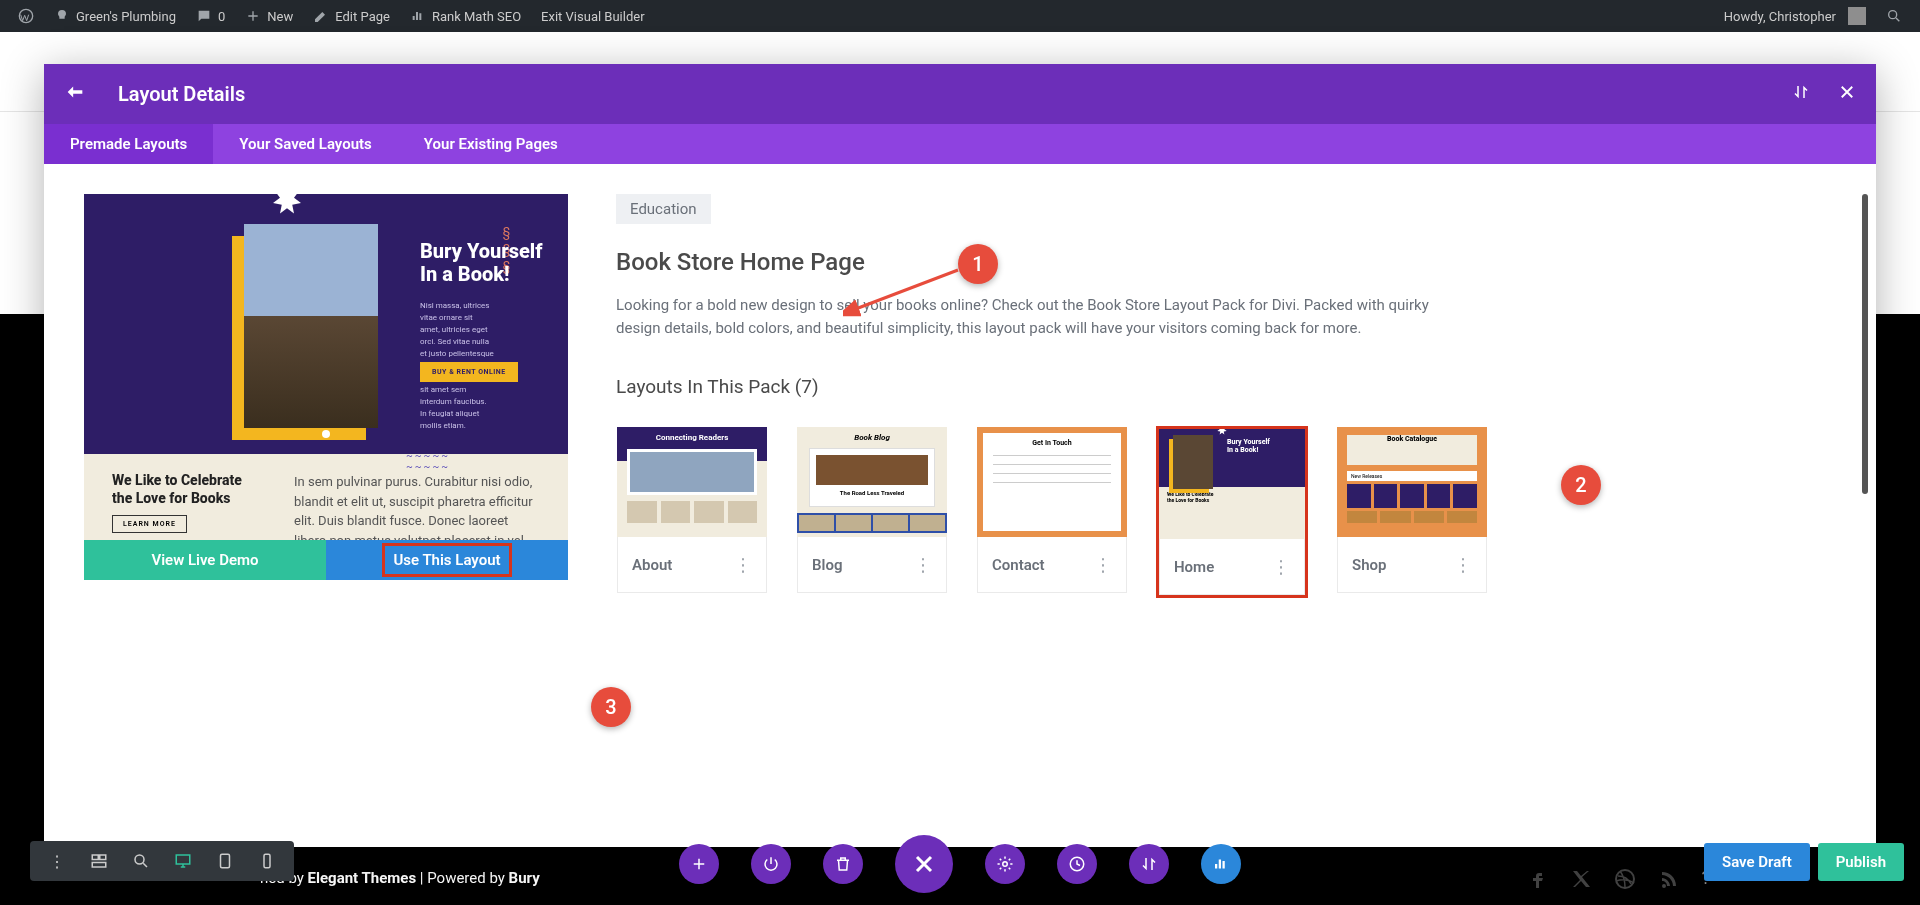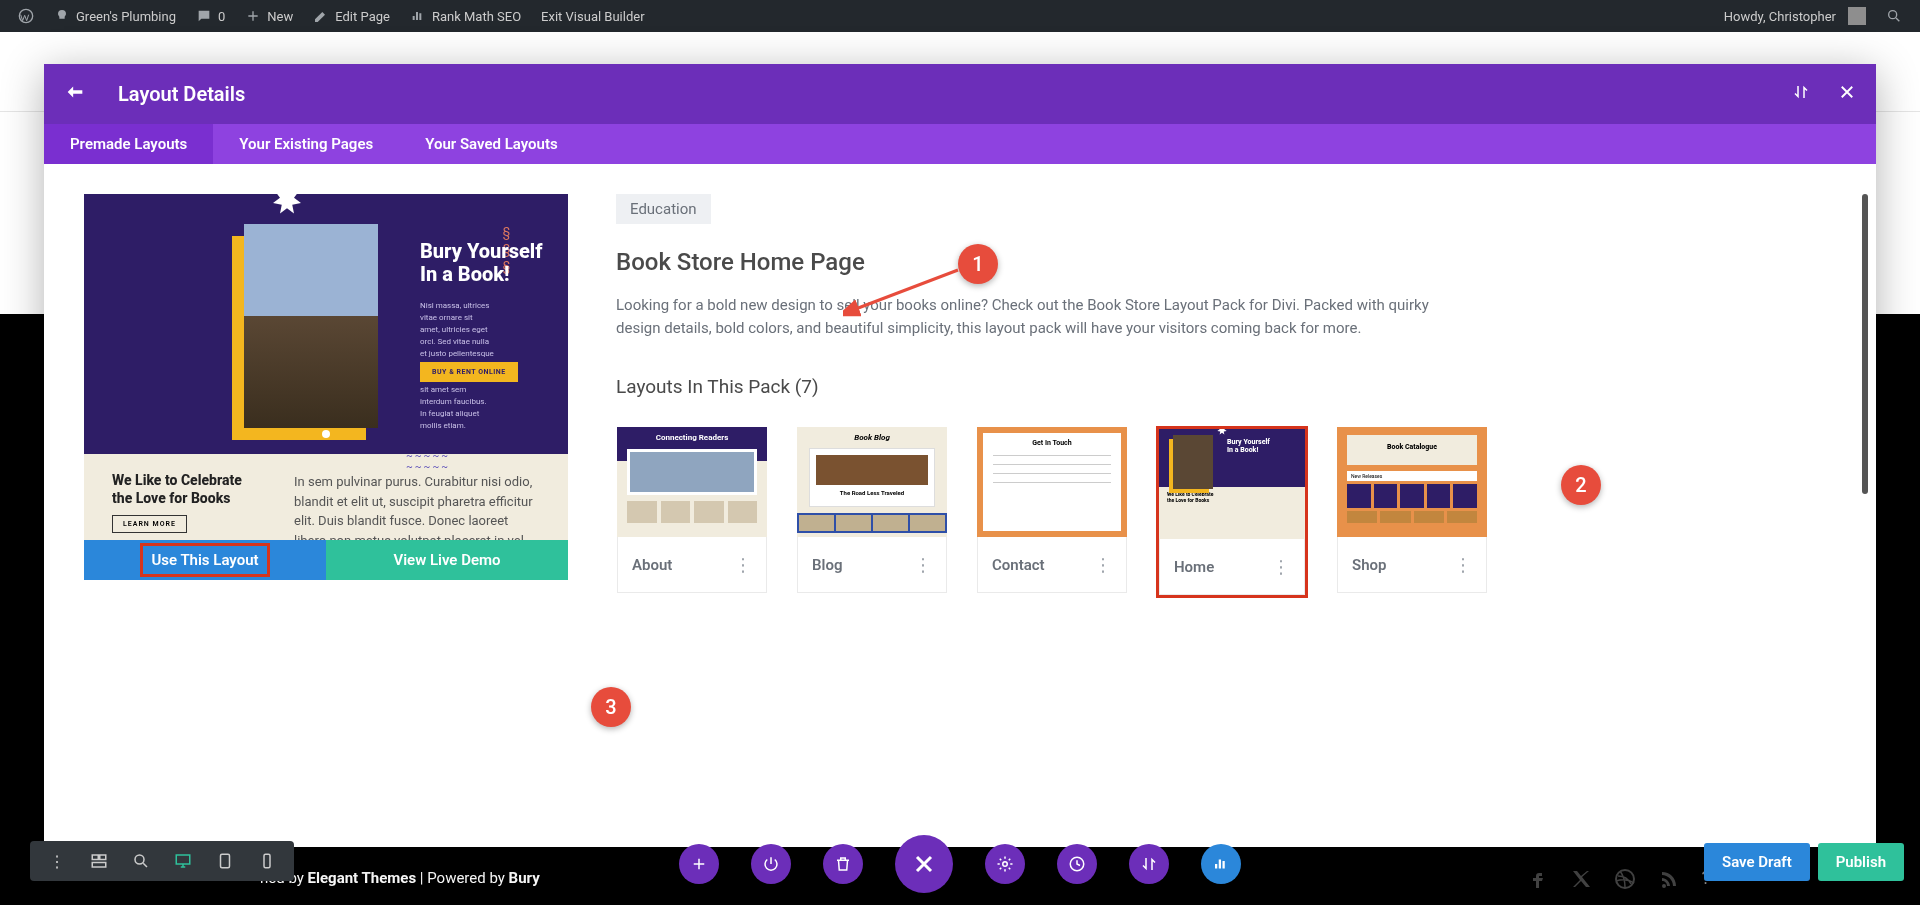--- a/index.html
+++ b/index.html
@@ -100,21 +100,21 @@
 .th-home { background: #f1ecde; }
 .th-home .top { background: #2e1d66; height: 58px; position: relative; }
 .th-home .top .ph-b { position: absolute; left: 10px; top: 10px; width: 40px; height: 54px; background: #f3b61f; }
 .th-home .top .ph { position: absolute; left: 14px; top: 6px; width: 40px; height: 54px; background: #5a4734; }
 .th-home .top .h { position: absolute; left: 68px; top: 10px; color: #fff; font-size: 7px; font-weight: 800; line-height: 1.1; }
 .th-home .bot { padding: 4px 8px; font-size: 5px; font-weight: 800; }
 .th-home .star { position: absolute; left: 56px; top: -6px; }
 .th-home .star svg { width: 14px; height: 14px; fill: #fff; }
 
 .th-shop { background: #e8914a; }
-.th-shop .panel { background: #f1ecde; margin: 8px 10px 0; height: 30px; text-align: center; font-size: 7px; font-weight: 800; padding-top: 8px; }
+.th-shop .panel { background: #f1ecde; margin: 8px 10px 0; height: 30px; text-align: center; font-size: 7px; font-weight: 800; padding-top: 0; }
 .th-shop .nr { background: #fff; margin: 6px 10px 0; font-size: 5px; padding: 2px 4px; }
 .th-shop .row { display: flex; gap: 3px; padding: 3px 10px; }
 .th-shop .row div { flex: 1; height: 24px; background: #2e1d66; }
 .th-shop .row2 { display: flex; gap: 3px; padding: 0 10px; }
 .th-shop .row2 div { flex: 1; height: 12px; background: #c2863e; }
 
 
 .callout { position: absolute; z-index: 50; }
 .circle { width: 40px; height: 40px; border-radius: 50%; background: #e74c3c; color: #fff; display: flex; align-items: center; justify-content: center; font-size: 20px; font-weight: 500; box-shadow: 0 2px 6px rgba(0,0,0,0.3); }
 .arrow-svg { position: absolute; }
@@ -230,22 +230,22 @@
       <span><svg viewBox="0 0 24 24">
             <path d="M8 4v14l-4-4m12 6V6l4 4" stroke="#fff" stroke-width="2" fill="none"></path>
           </svg></span>
       <span><svg viewBox="0 0 24 24">
             <path d="M5 5l14 14M19 5L5 19" stroke="#fff" stroke-width="2.5"></path>
           </svg></span>
     </div>
   </div>
   <div class="modal-tabs">
     <div class="modal-tab active">Premade Layouts</div>
+    <div class="modal-tab">Your Saved Layouts</div>
     <div class="modal-tab">Your Existing Pages</div>
-    <div class="modal-tab">Your Saved Layouts</div>
   </div>
   <div class="modal-body">
     <div class="scrollbar-stub"></div>
     <div class="preview-col">
       <div class="preview-img">
         <div class="preview-top">
           <span class="preview-star"><svg viewBox="0 0 24 24">
                 <path d="M12 1l2 5 5-1-3 4 4 3-5 1 1 5-4-3-4 3 1-5-5-1 4-3-3-4 5 1z"></path>
               </svg></span>
           <div class="preview-photo-border"></div>
@@ -259,25 +259,25 @@
         <div class="wave">~~~~~<br>~~~~~</div>
         <div class="preview-bottom">
           <div>
             <div class="celebrate"><span>We Like to Celebrate</span><br><span>the Love for Books</span></div>
             <span class="learn-more">LEARN MORE</span>
           </div>
           <div class="celebrate-p">In sem pulvinar purus. Curabitur nisi odio, blandit et elit ut, suscipit pharetra efficitur elit. Duis blandit fusce. Donec laoreet libero non metus volutpat placerat in vel metus. Sed non posuere sem nibh pellentesque.</div>
         </div>
       </div>
       <div class="preview-actions">
+        <div class="preview-action demo">View Live Demo</div>
         <div class="preview-action use">
             <span>Use This Layout</span>
             <span class="use-highlight"></span>
           </div>
-        <div class="preview-action demo">View Live Demo</div>
       </div>
     </div>
 
     <div class="detail-col">
       <span class="tag">Education</span>
       <div class="layout-title">Book Store Home Page</div>
       <div class="layout-desc">Looking for a bold new design to sell your books online? Check out the Book Store Layout Pack for Divi. Packed with quirky design details, bold colors, and beautiful simplicity, this layout pack will have your visitors coming back for more.</div>
       <div class="pack-title">Layouts In This Pack (7)</div>
 
       <div class="pack-grid">

